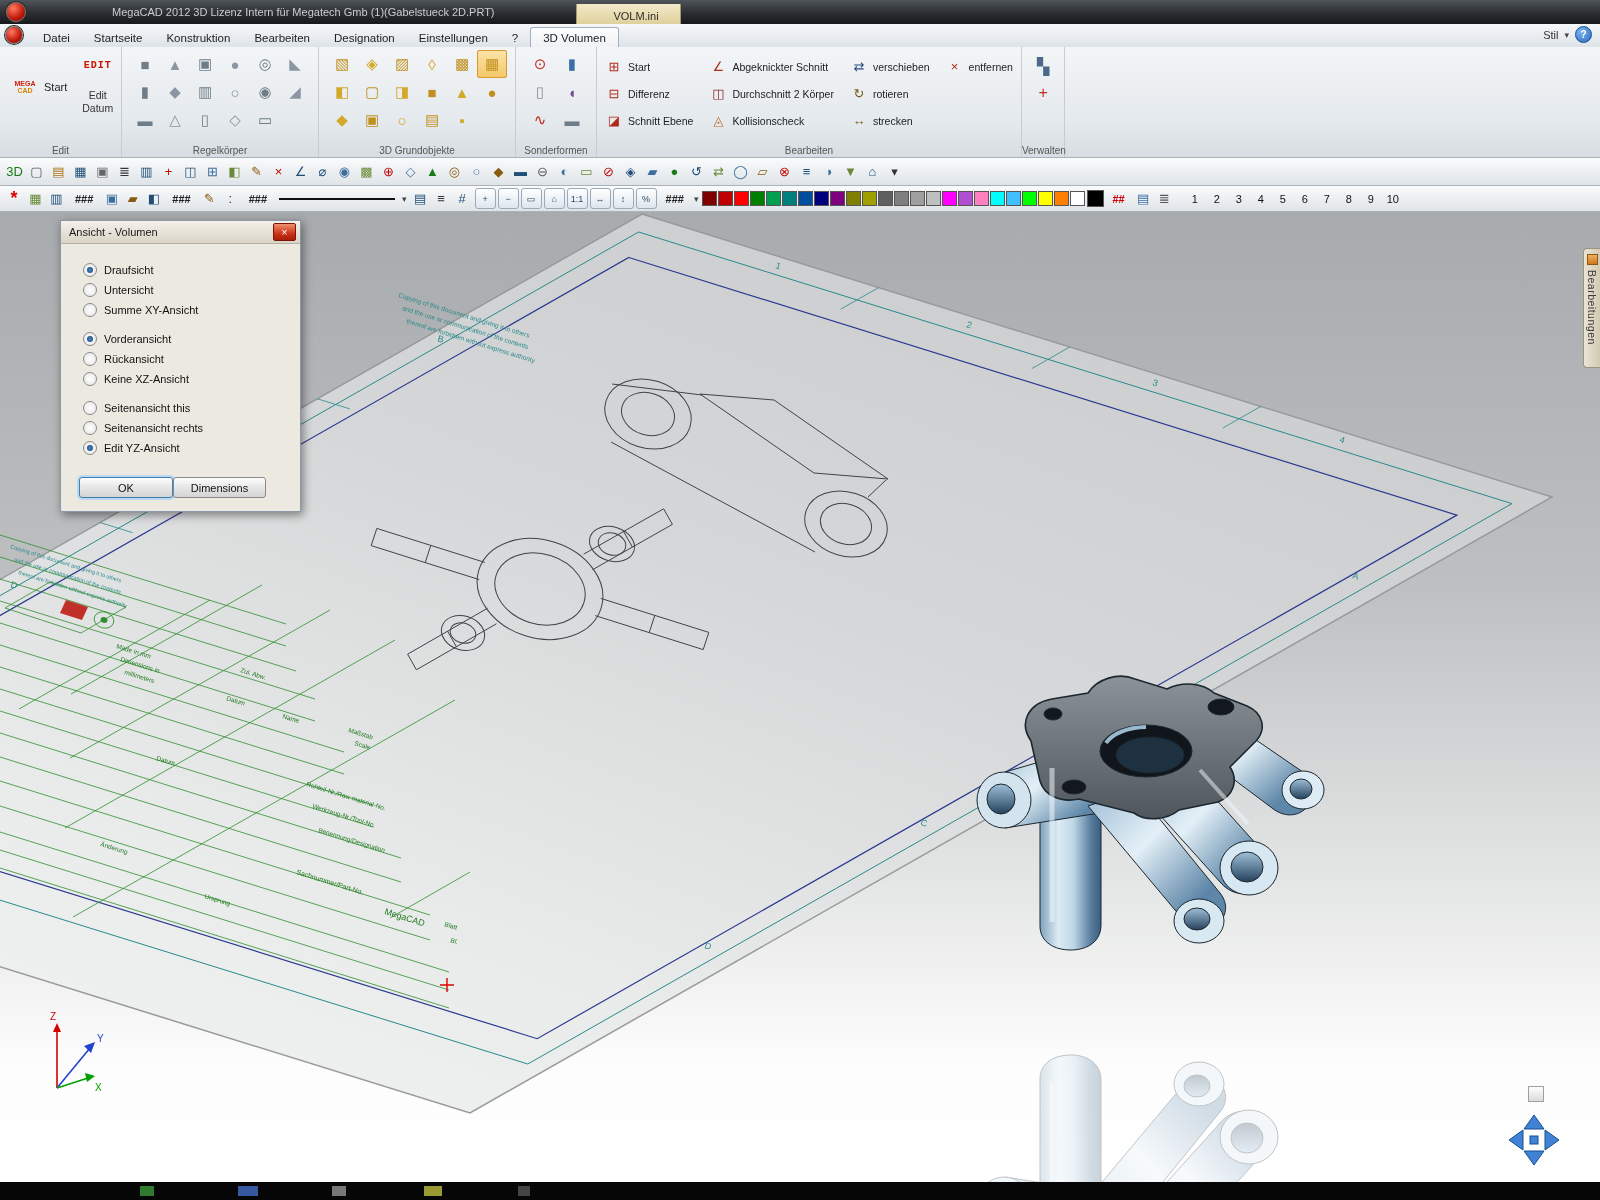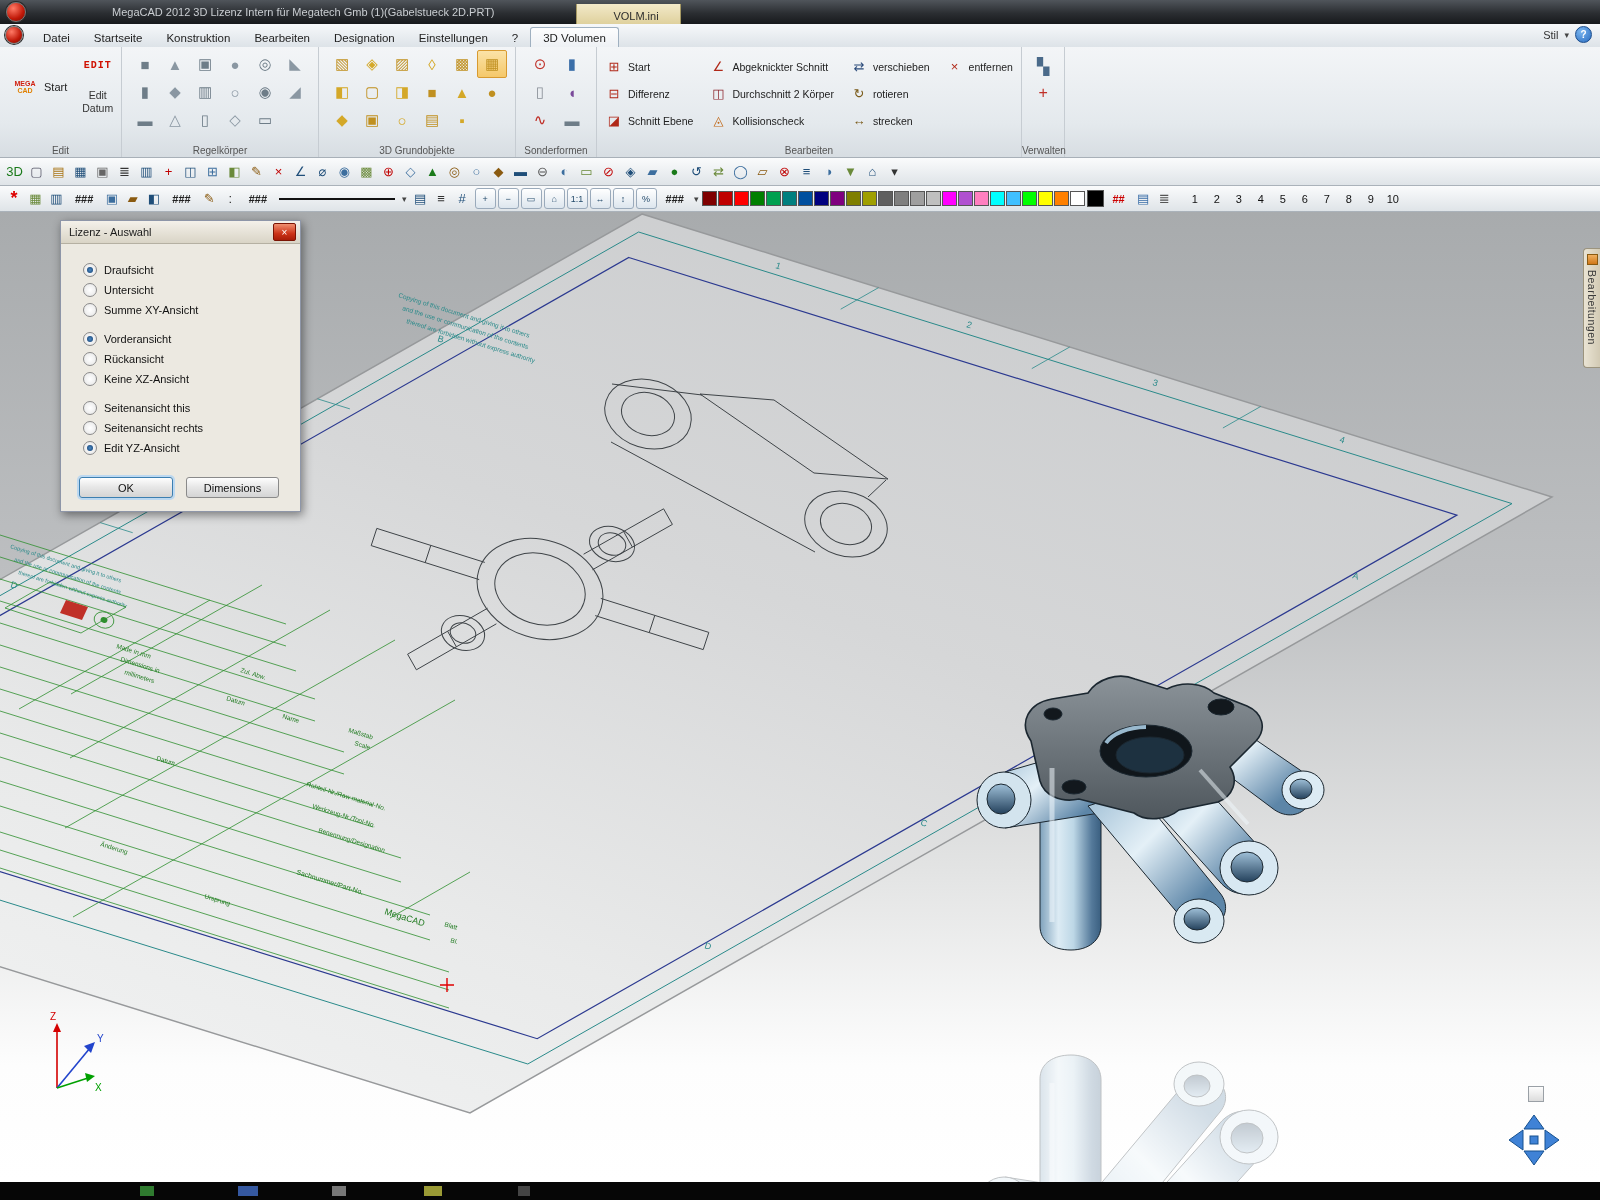--- a/index.html
+++ b/index.html
@@ -99,21 +99,21 @@
     background:linear-gradient(#f09070,#cc3318 60%,#a81c08);border:1px solid #7a1404;
     display:flex;align-items:center;justify-content:center;}
   .radios{padding:16px 0 0 22px;}
   .rrow{display:flex;align-items:center;height:20px;}
   .rgap{height:9px;}
   .rdot{width:12px;height:12px;border-radius:50%;border:1px solid #8a8a8a;
     background:radial-gradient(#ffffff,#e4e4e4);position:relative;flex:0 0 auto;}
   .rdot.on::after{content:"";position:absolute;left:3px;top:3px;width:6px;height:6px;
     border-radius:50%;background:radial-gradient(#4a8ac4,#143c6c);}
   .rlabel{margin-left:7px;color:#111;}
-  .dlgbtns{position:absolute;left:18px;bottom:13px;display:flex;gap:13px;}
+  .dlgbtns{position:absolute;left:18px;bottom:13px;display:flex;}
   .btn{width:94px;height:21px;border:1px solid #8a8a8a;border-radius:3px;font-size:11px;color:#111;
     background:linear-gradient(#fefefe,#e8e8e8 45%,#d4d4d4);
     display:flex;align-items:center;justify-content:center;box-sizing:border-box;}
   .btn.focus{border-color:#3c7fb1;box-shadow:0 0 0 2px #bcd8f0;}
   .btn.cancel{width:93px;}
 
   
   .righttab{position:absolute;right:0;top:248px;width:17px;height:120px;z-index:6;
     background:linear-gradient(90deg,#eae4d4,#d2cab4);border:1px solid #9c947e;border-right:none;
     border-radius:4px 0 0 4px;display:flex;flex-direction:column;align-items:center;
@@ -757,21 +757,21 @@
     <polygon points="95,1076 85,1073 87,1082" fill="#00a000" stroke="none"></polygon>
     <text x="50" y="1020" fill="#d40000" font-size="10" stroke="none">Z</text>
     <text x="97" y="1042" fill="#2244cc" font-size="10" stroke="none">Y</text>
     <text x="95" y="1091" fill="#00a000" font-size="10" stroke="none">X</text>
   </g>
 </svg>
 </div>
 
 <div class="dlg">
   <div class="dlgtitle">
-    <span>Lizenz - Auswahl</span>
+    <span>Ansicht - Volumen</span>
     <span class="dlgx">×</span>
   </div>
   <div class="radios" id="radiolist">
       <div class="rrow">
         <span class="rdot on"></span>
         <span class="rlabel">Draufsicht</span>
       </div>
       <div class="rrow">
         <span class="rdot"></span>
         <span class="rlabel">Untersicht</span>

